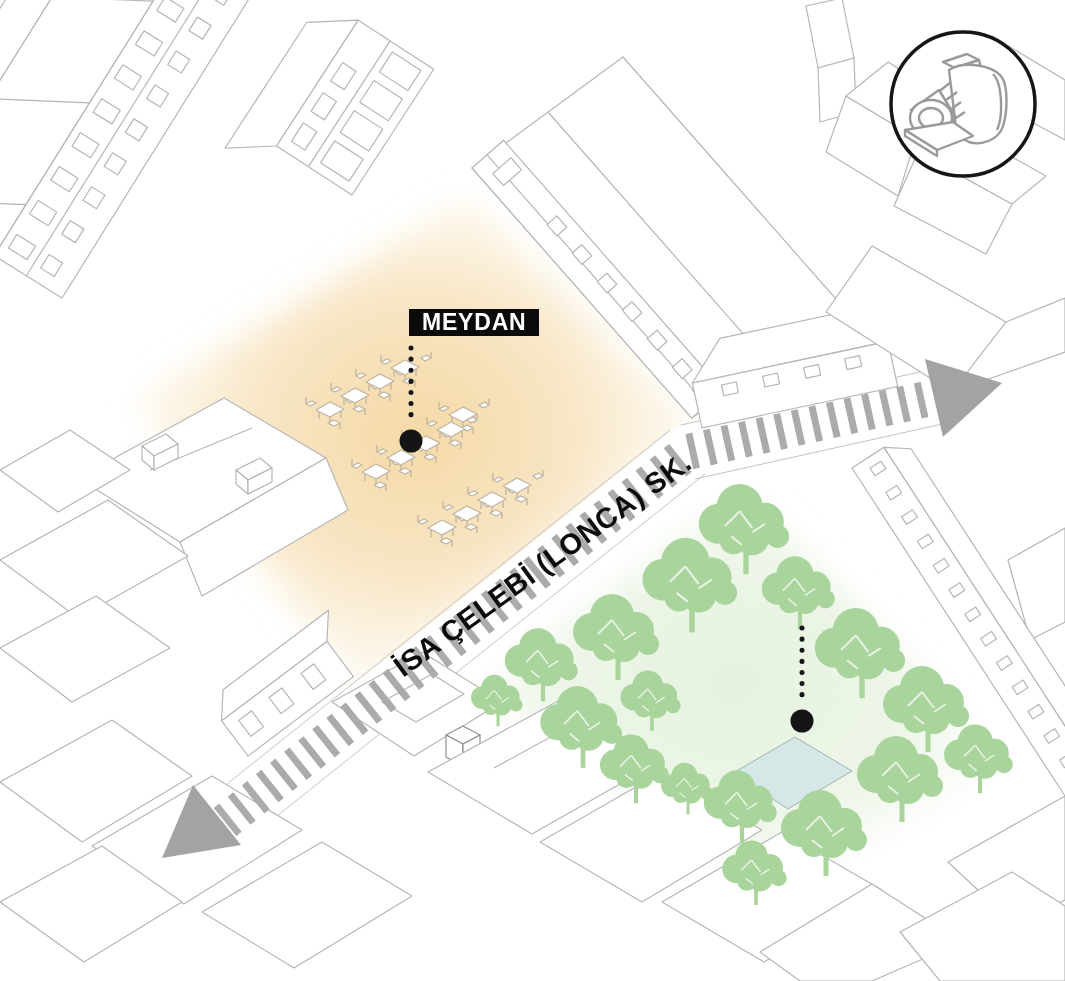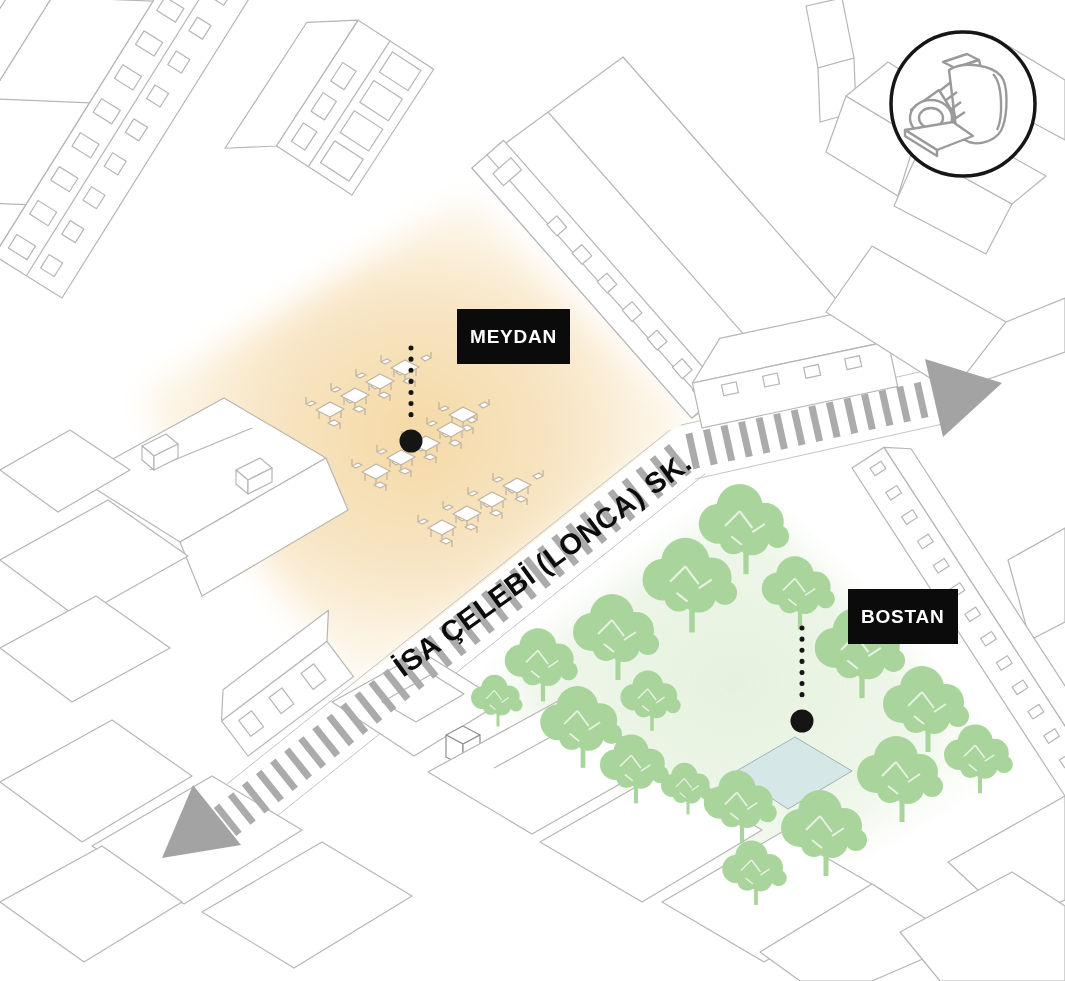--- a/index.html
+++ b/index.html
@@ -3,22 +3,22 @@
 <meta charset="utf-8">
 <style>
   html,body{margin:0;padding:0;background:#ffffff;}
   #stage{
     position:relative;width:1065px;height:981px;overflow:hidden;background:#ffffff;
     font-family:"Liberation Sans",sans-serif;
   }
   #plan{position:absolute;left:0;top:0;}
   .tag{
     position:absolute;background:#0b0b0b;color:#ffffff;
-    font-weight:bold;font-size:19px;line-height:23px;letter-spacing:.8px;
-    padding:16px 13px;white-space:nowrap;margin-left:48px;
+    font-weight:bold;font-size:23px;line-height:23px;letter-spacing:.8px;
+    padding:2px 13px;white-space:nowrap;
   }
   #meydan-tag{left:409px;top:309px;}
   #bostan-tag{left:800px;top:589px;}
   #street-tag{
     position:absolute;left:397px;top:655px;color:#0c0c0c;
     font-weight:bold;font-size:29px;line-height:30px;letter-spacing:.5px;
     white-space:nowrap;transform:rotate(-36deg);transform-origin:0 50%;
   }
 </style>
 </head>
@@ -299,17 +299,16 @@
       <ellipse cx="-32" cy="12" rx="21" ry="18"></ellipse>
       <ellipse cx="-32" cy="12" rx="12" ry="10"></ellipse>
       <polygon points="-58,24 -26,44 10,30 -10,16"></polygon>
       <polygon points="-58,24 -26,44 -26,50 -58,30"></polygon>
     </g>
   </g>
 </svg>
 
 <div id="meydan-tag" class="tag">MEYDAN</div>
 
-<div id="bostan-tag" class="tag">BOSTAN</div>
 
 <div id="street-tag">İSA ÇELEBİ (LONCA) SK.</div>
 
 </div>
 
 </body></html>

